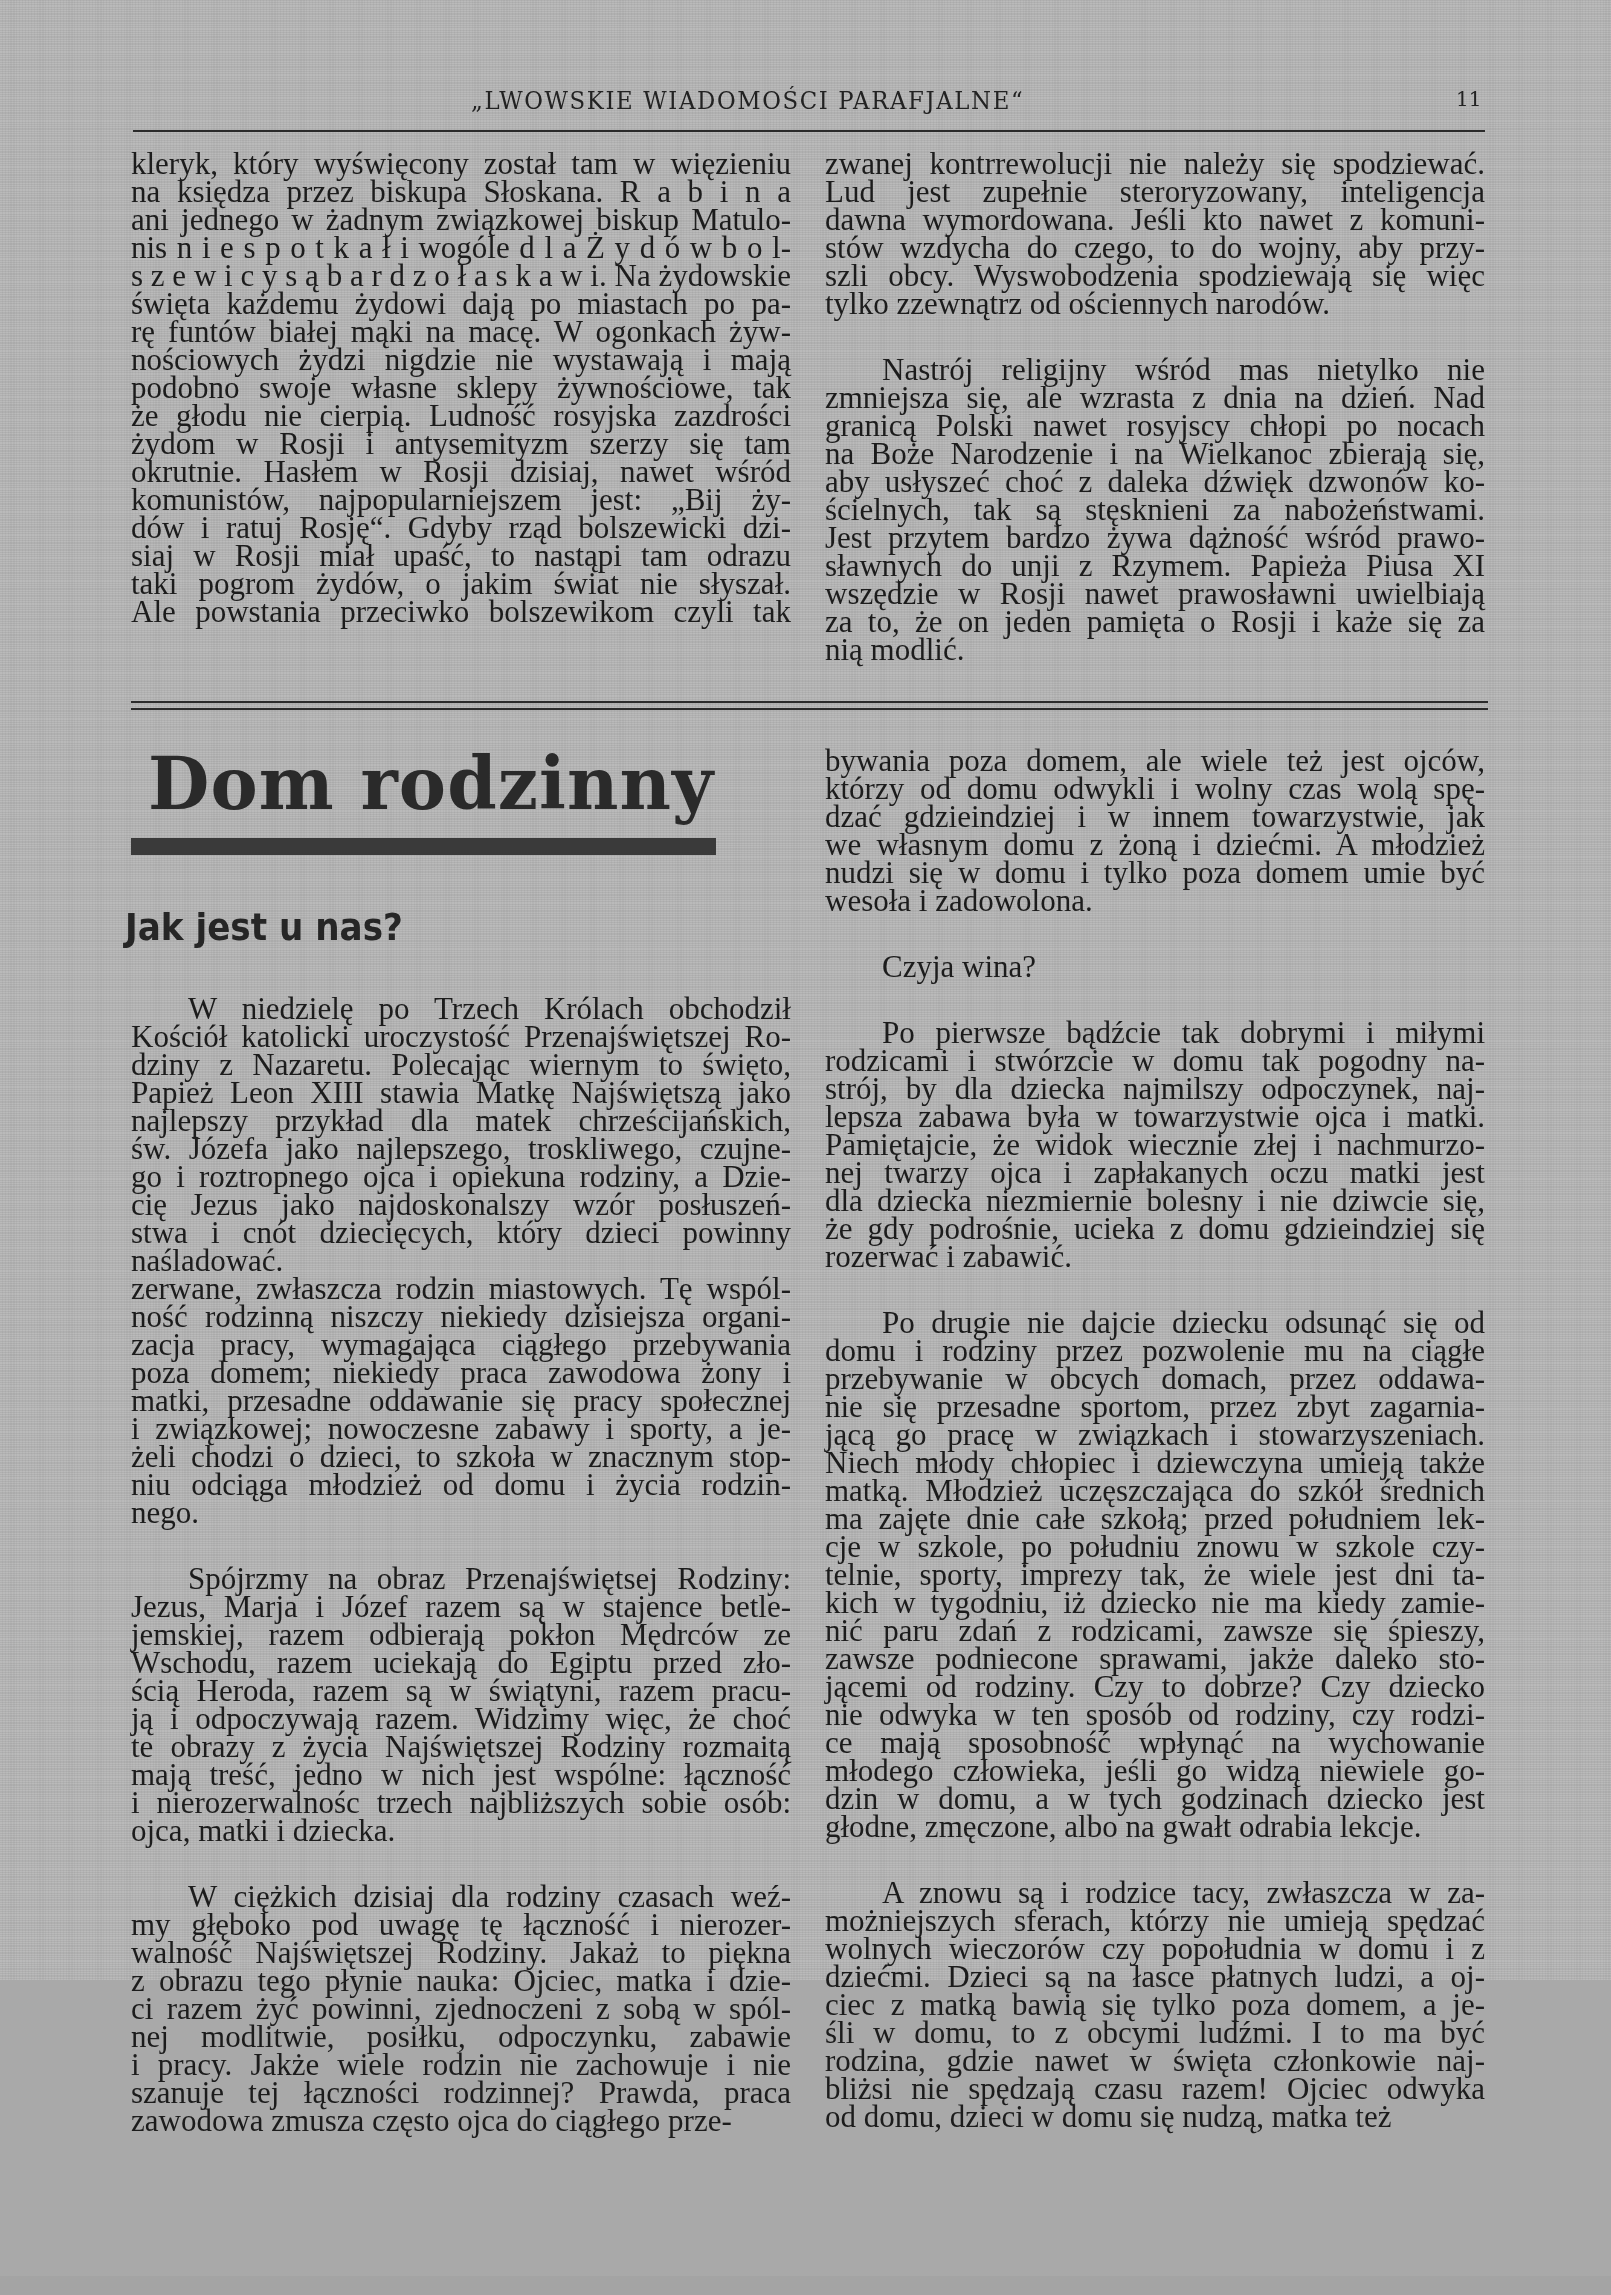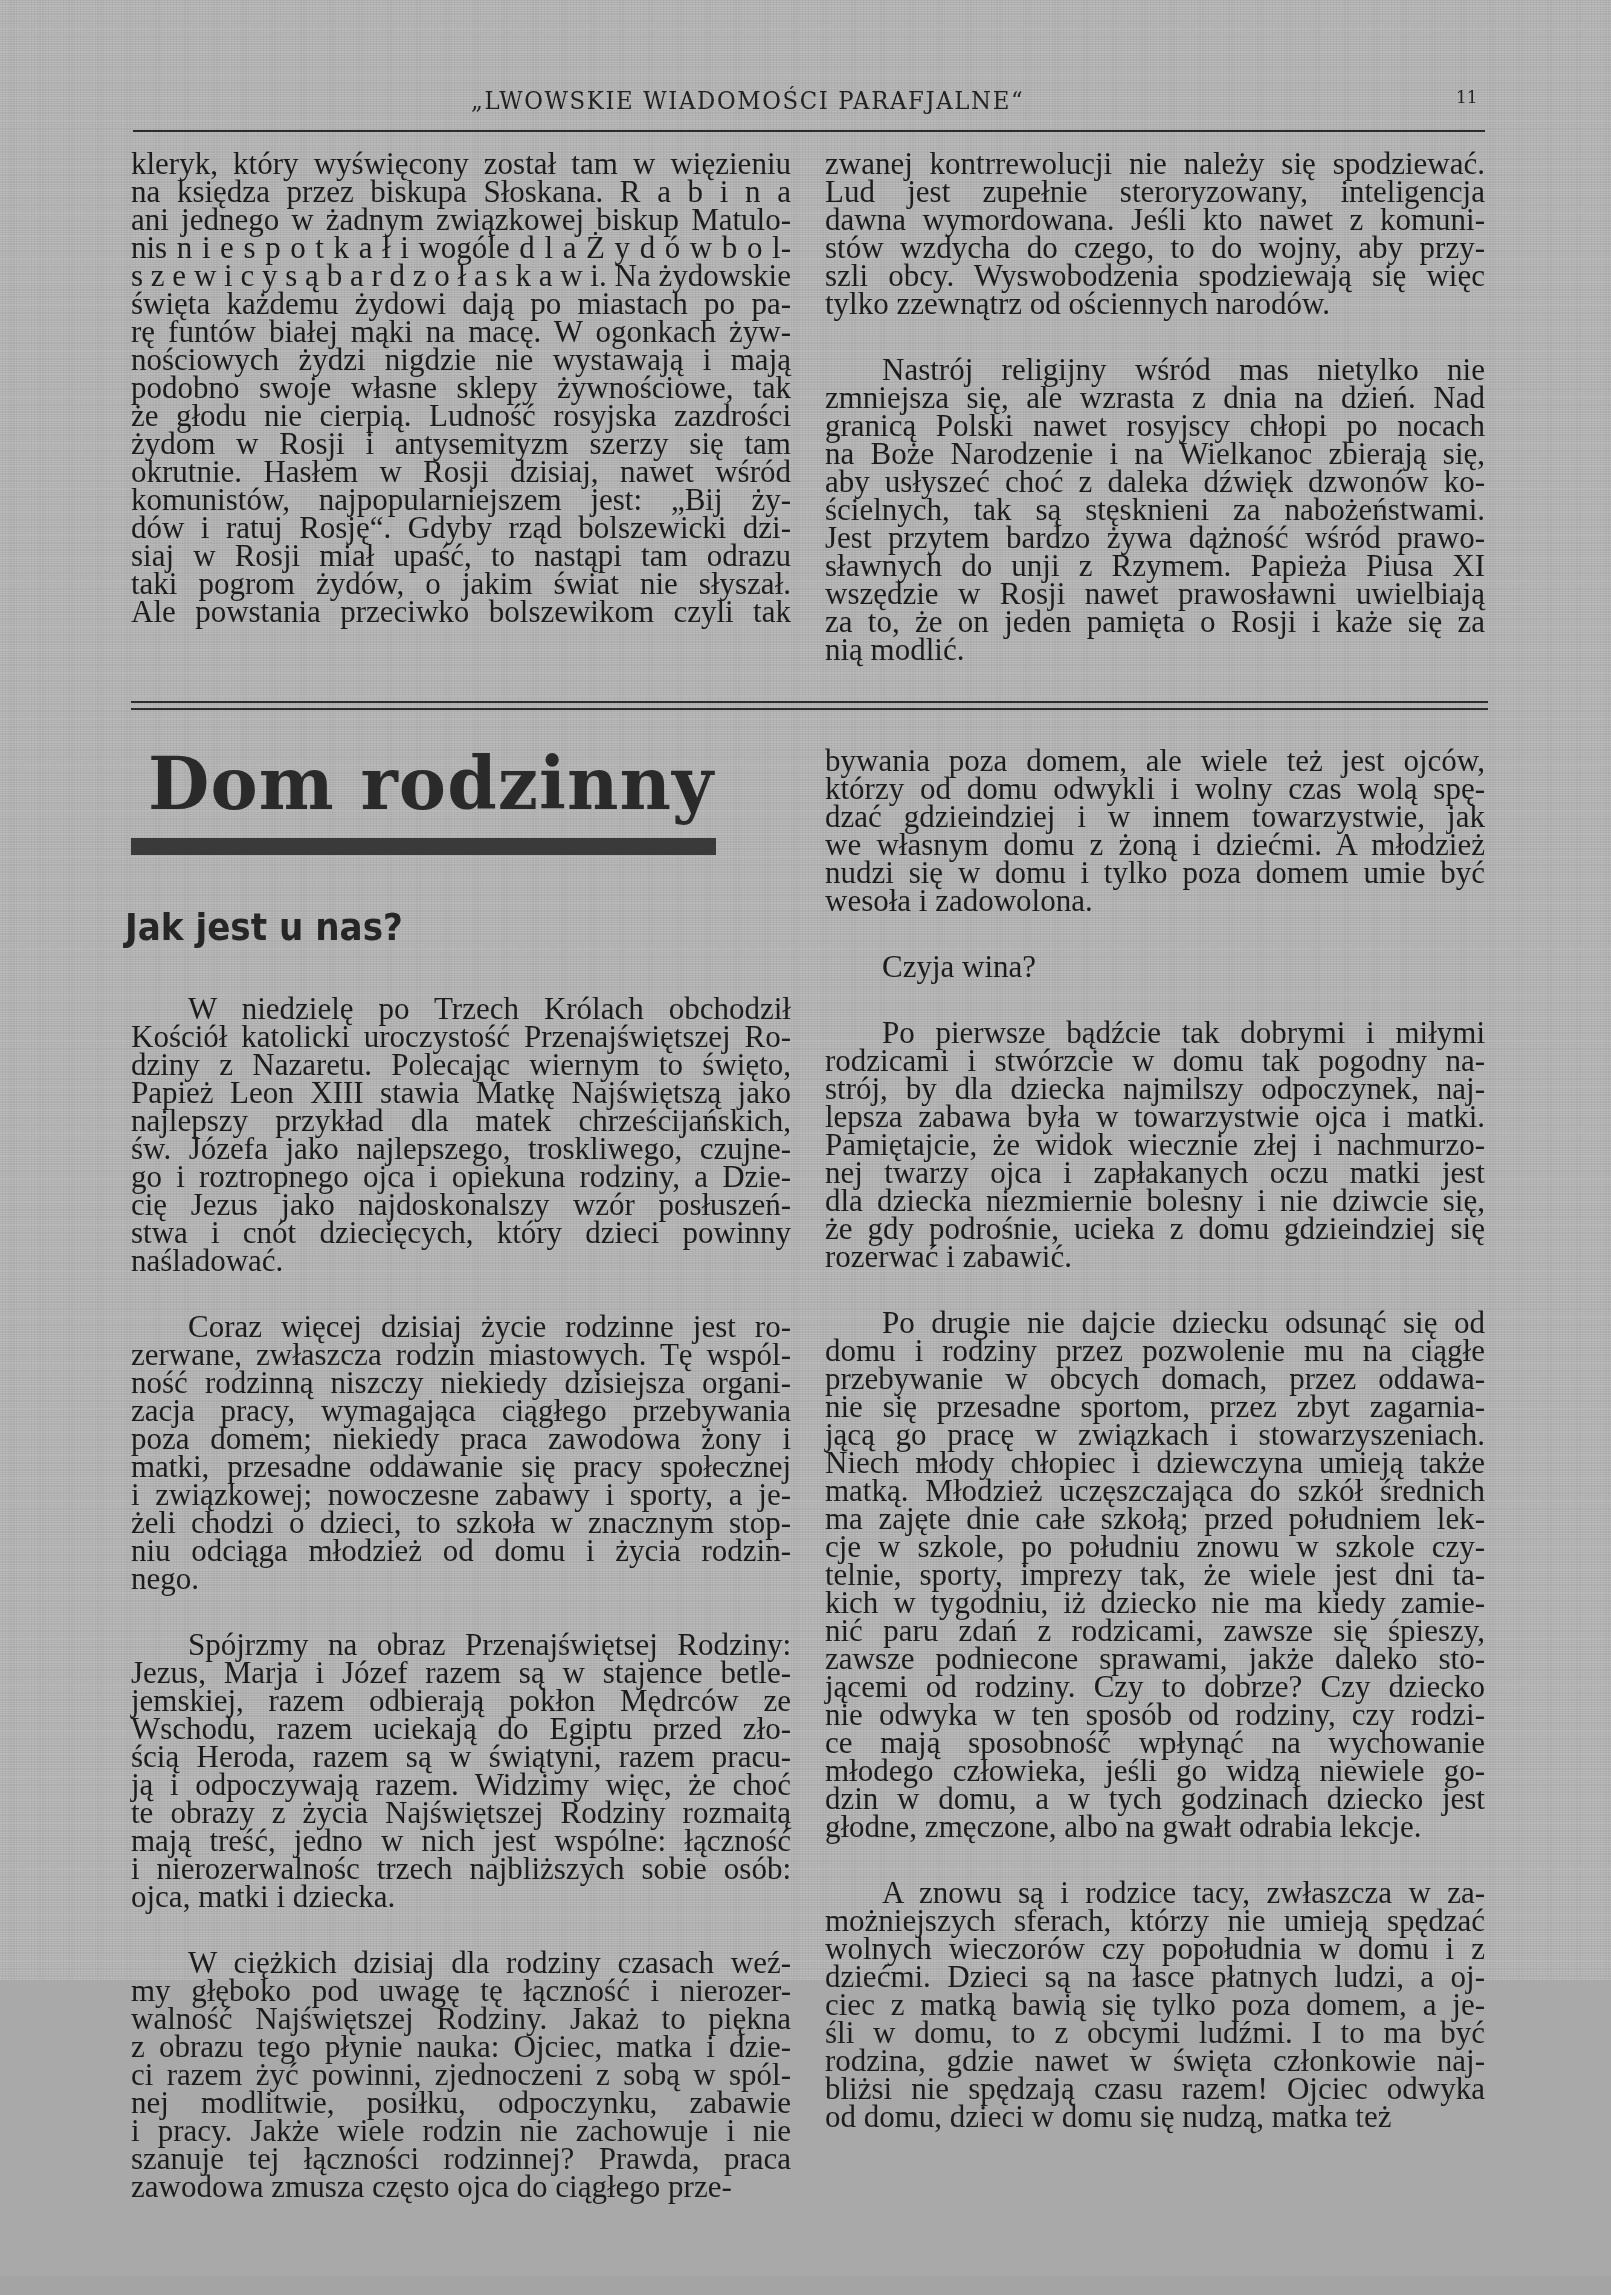--- a/index.html
+++ b/index.html
@@ -18,21 +18,21 @@
       repeating-linear-gradient(90deg, rgba(255,255,255,0.04) 0 1.7px, rgba(0,0,0,0.02) 1.7px 2.9px);
   }
   .bottom-strip {
     position: absolute; left: 0; top: 2276px; width: 1612px; height: 19.5px; background: #a4a4a4;
   }
   .running-head {
     position: absolute; left: 471px; top: 87px; font-size: 24px; letter-spacing: 1.7px;
     font-family: "DejaVu Serif", serif; color: #222; transform: scaleX(0.95); transform-origin: left;
   }
   .page-number {
-    position: absolute; left: 1456px; top: 87px; font-size: 17px; color: #222;
+    position: absolute; left: 1456px; top: 87px; font-size: 20px; color: #222;
   }
   .head-rule {
     position: absolute; left: 133px; top: 130px; width: 1352px; height: 2.3px; background: #2a2a2a;
   }
   .col {
     position: absolute; width: 660px;
     font-family: "Liberation Serif", "DejaVu Serif", serif;
     font-size: 31px; line-height: 28px; color: #1c1c1c;
   }
   .line {
@@ -120,21 +120,20 @@
       <span class="line indent">W niedzielę po Trzech Królach obchodził</span>
       <span class="line">Kościół katolicki uroczystość Przenajświętszej Ro-</span>
       <span class="line">dziny z Nazaretu. Polecając wiernym to święto,</span>
       <span class="line">Papież Leon XIII stawia Matkę Najświętszą jako</span>
       <span class="line">najlepszy przykład dla matek chrześcijańskich,</span>
       <span class="line">św. Józefa jako najlepszego, troskliwego, czujne-</span>
       <span class="line">go i roztropnego ojca i opiekuna rodziny, a Dzie-</span>
       <span class="line">cię Jezus jako najdoskonalszy wzór posłuszeń-</span>
       <span class="line">stwa i cnót dziecięcych, który dzieci powinny</span>
       <span class="line last">naśladować.</span>
-      <span class="line indent">Coraz więcej dzisiaj życie rodzinne jest ro-</span>
       <span class="line">zerwane, zwłaszcza rodzin miastowych. Tę wspól-</span>
       <span class="line">ność rodzinną niszczy niekiedy dzisiejsza organi-</span>
       <span class="line">zacja pracy, wymagająca ciągłego przebywania</span>
       <span class="line">poza domem; niekiedy praca zawodowa żony i</span>
       <span class="line">matki, przesadne oddawanie się pracy społecznej</span>
       <span class="line">i związkowej; nowoczesne zabawy i sporty, a je-</span>
       <span class="line">żeli chodzi o dzieci, to szkoła w znacznym stop-</span>
       <span class="line">niu odciąga młodzież od domu i życia rodzin-</span>
       <span class="line last">nego.</span>
       <span class="line indent">Spójrzmy na obraz Przenajświętsej Rodziny:</span>

